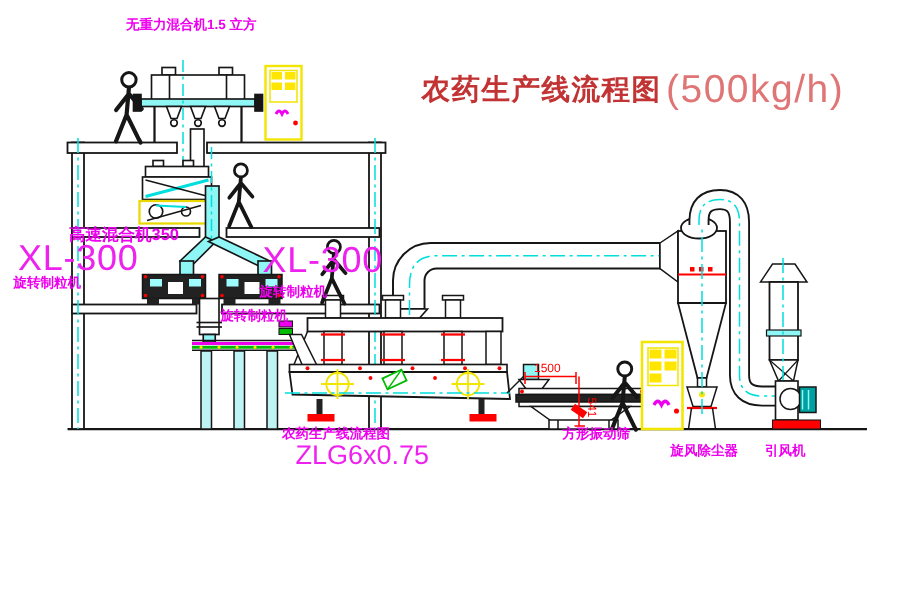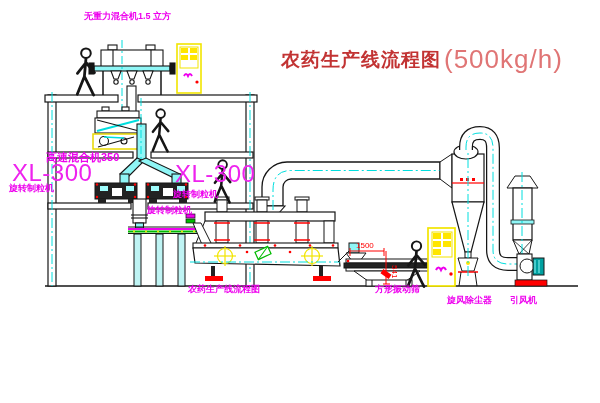--- a/index.html
+++ b/index.html
@@ -319,19 +319,20 @@
 
 <div class="lbl mag-big" style="left:12px;top:160px;">XL-300</div>
 <div class="lbl mag-sm" style="left:9px;top:184px;">旋转制粒机</div>
 
 <div class="lbl mag-big" style="left:175px;top:161px;">XL-300</div>
 <div class="lbl mag-sm" style="left:173px;top:190px;">旋转制粒机</div>
 
 <div class="lbl mag-sm" style="left:147px;top:206px;">旋转制粒机</div>
 
 <div class="lbl mag-sm" style="left:188px;top:285px;">农药生产线流程图</div>
+<div class="lbl mag-model" style="left:197px;top:294px;">ZLG6x0.75</div>
 
 <div class="lbl mag-sm" style="left:347px;top:285px;margin-left:28px;">方形振动筛</div>
 
 <div class="lbl mag-sm" style="left:447px;top:296px;">旋风除尘器</div>
 <div class="lbl mag-sm" style="left:510px;top:296px;">引风机</div>
 
 </div>
 
 </body></html>

